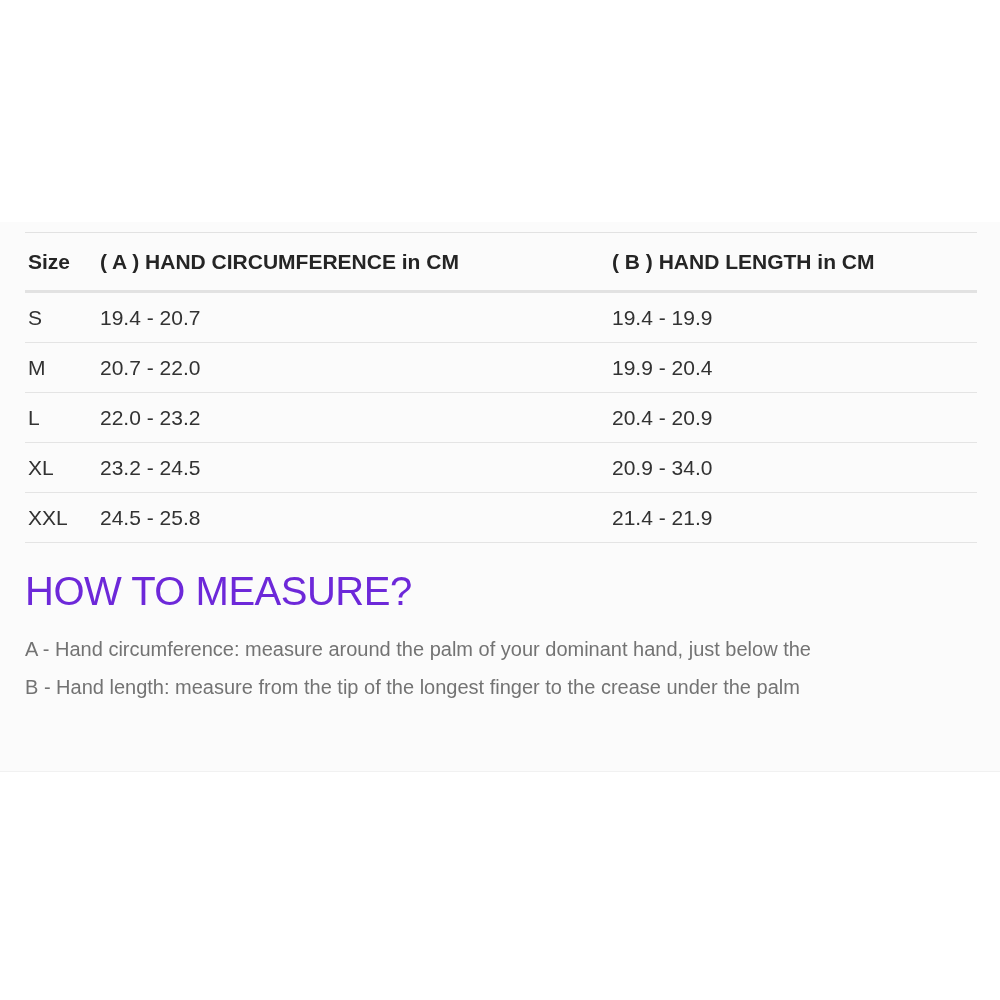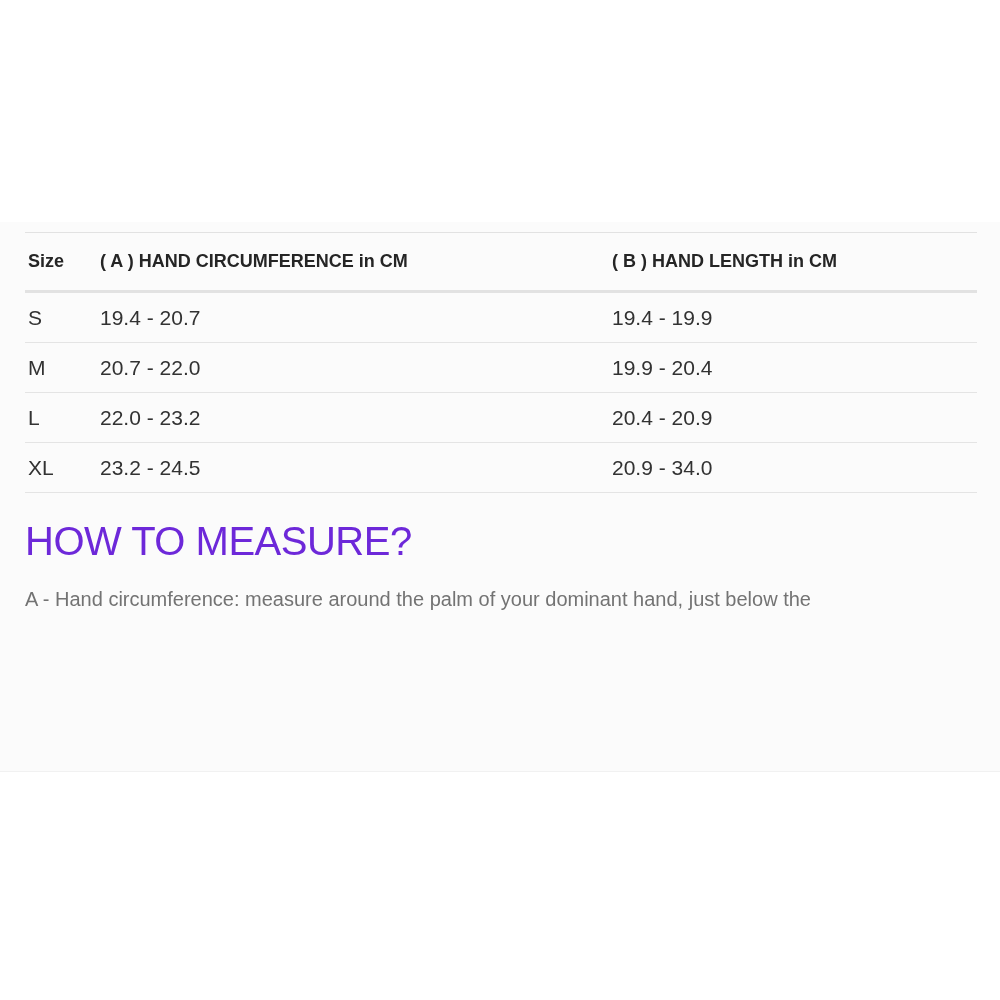--- a/index.html
+++ b/index.html
@@ -23,21 +23,21 @@
     padding: 10px 23px 0 25px;
   }
   table.size-chart {
     width: 952px;
     border-collapse: collapse;
     border-top: 1px solid #e2e2e2;
     table-layout: fixed;
   }
   .size-chart th {
     text-align: left;
-    font-size: 18px;
+    font-size: 21px;
     font-weight: bold;
     color: #252525;
     line-height: 25px;
     padding: 16px 0;
     border-bottom: 3px solid #e2e2e2;
     white-space: nowrap;
   }
   .size-chart td {
     font-size: 21px;
     font-weight: 400;
@@ -95,23 +95,29 @@
         <tr>
           <td class="col-size">L</td>
           <td class="col-a">22.0 - 23.2</td>
           <td class="col-b">20.4 - 20.9</td>
         </tr>
         <tr>
           <td class="col-size">XL</td>
           <td class="col-a">23.2 - 24.5</td>
           <td class="col-b">20.9 - 34.0</td>
         </tr>
+        <tr>
+          <td class="col-size">XXL</td>
+          <td class="col-a">24.5 - 25.8</td>
+          <td class="col-b">21.4 - 21.9</td>
+        </tr>
       </tbody>
     </table>
 
     <h2 class="how-heading">HOW TO MEASURE?</h2>
 
     <div class="instructions">
       <div class="instruction-line">A - Hand circumference: measure around the palm of your dominant hand, just below the</div>
+      <div class="instruction-line">B - Hand length: measure from the tip of the longest finger to the crease under the palm</div>
     </div>
 
   </section>
 </div>
 
 </body></html>

